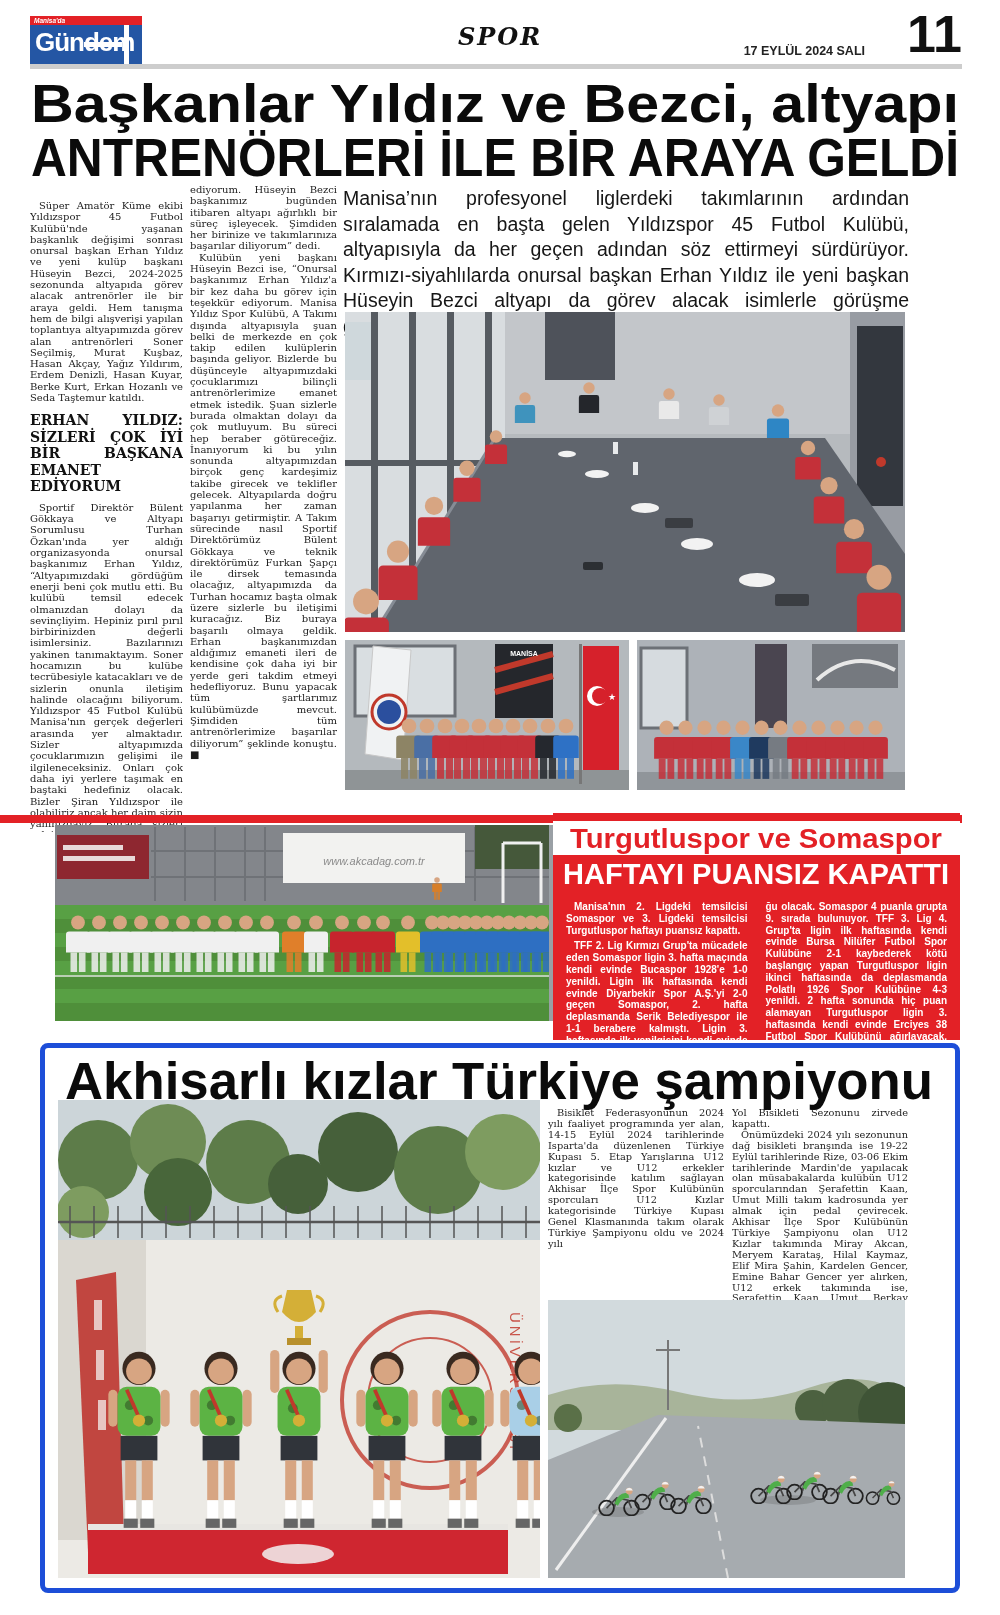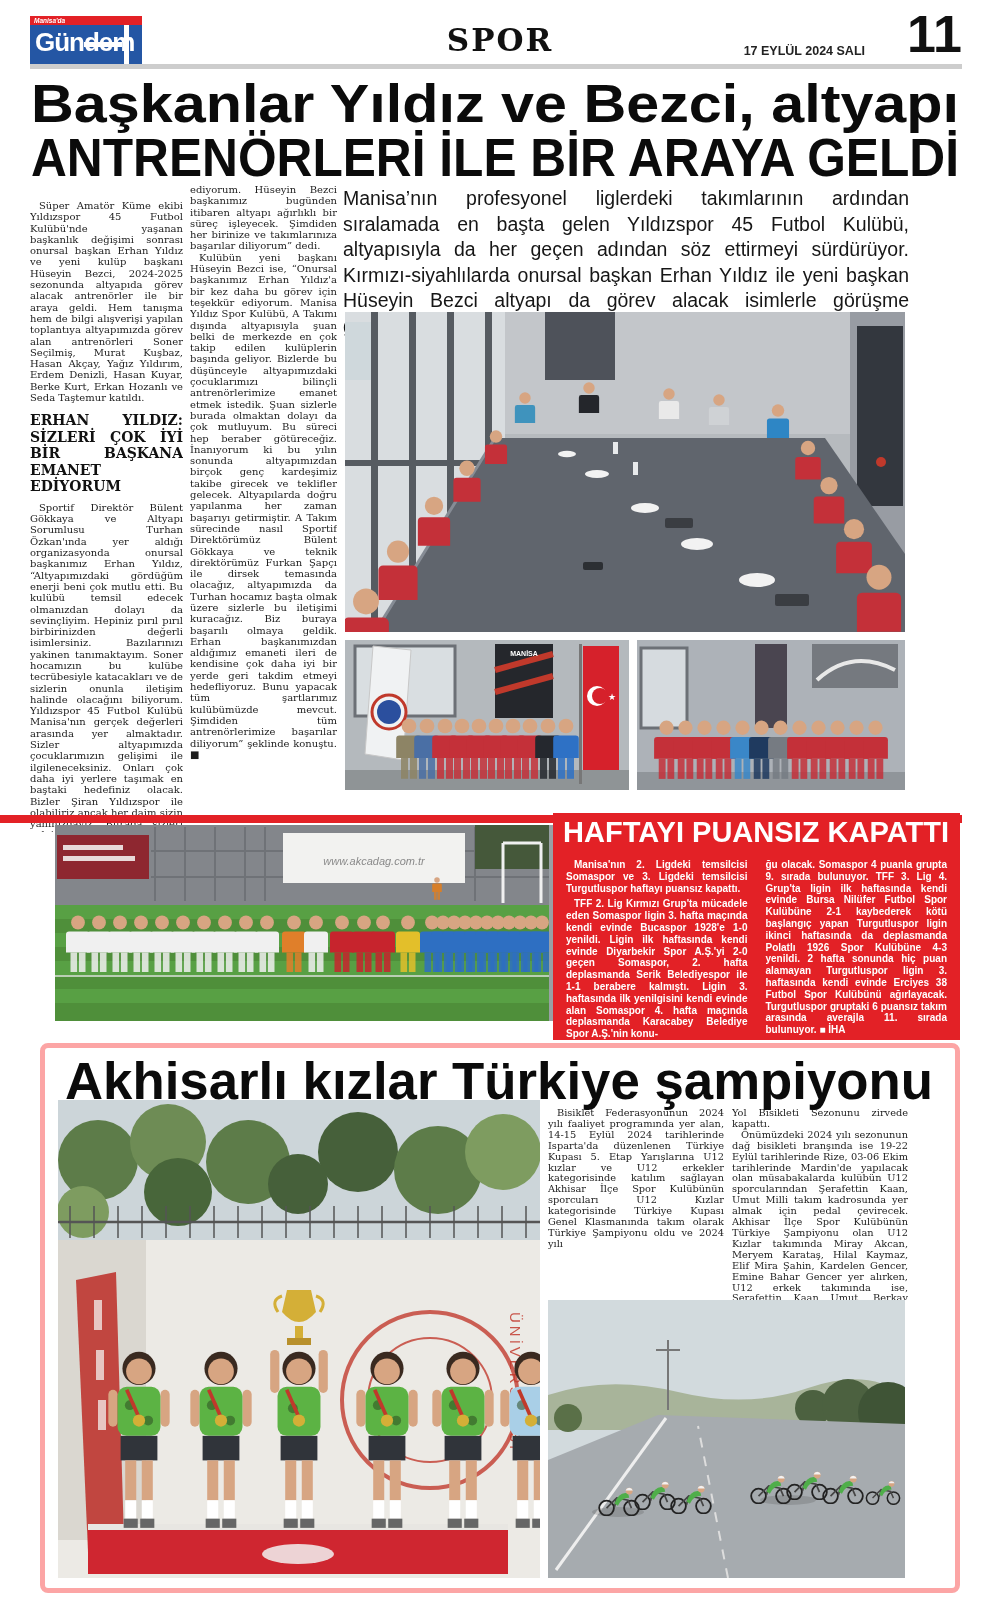--- a/index.html
+++ b/index.html
@@ -9,22 +9,22 @@
 
   
   .logo{left:30px;top:16px;width:112px;height:48px;}
   .logo-red{height:9px;background:#e32126;color:#fff;font-family:"Liberation Sans",sans-serif;
             font-style:italic;font-weight:bold;font-size:6.5px;line-height:9px;padding-left:4px;}
   .logo-blue{position:relative;height:39px;background:#2456a4;}
   .logo-title{color:#fff;font-family:"Liberation Sans",sans-serif;font-weight:bold;
               font-size:26px;line-height:34px;letter-spacing:-1px;padding-left:5px;}
   .logo-stripe{position:absolute;right:13px;top:0;width:5px;height:100%;background:#fff;}
   .logo-band{position:absolute;right:20px;top:17px;width:38px;height:5px;background:#fff;}
-  .spor{left:0;top:22px;width:1000px;text-align:center;font-weight:bold;font-size:31px;
-        letter-spacing:2px;color:#111;}
+  .spor{left:0;top:22px;width:1000px;text-align:center;font-weight:bold;font-size:24px;
+        letter-spacing:2px;color:#111;font-style:italic;}
   .date{left:700px;top:44px;width:165px;text-align:right;font-family:"Liberation Sans",sans-serif;
         font-weight:bold;font-size:12.5px;color:#222;}
   .pagenum{left:860px;top:4px;width:102px;text-align:right;font-family:"Liberation Sans",sans-serif;
            font-weight:bold;font-size:52px;color:#111;}
   .rule{left:30px;top:64px;width:932px;height:5px;background:#cdcdcd;}
 
   
   .col{font-size:10px;line-height:11.3px;text-align:justify;color:#1c1c1c;overflow:hidden;}
   .col p{margin:0;}
   .col p.ind{text-indent:9px;}
@@ -48,21 +48,21 @@
   
   .redbox{left:553px;top:813px;width:407px;height:227px;background:#e32126;}
   .rb-t1{margin:8px 0 0 0;background:#ffffff;height:34px;text-align:center;}
   .rb-cols{display:flex;gap:10px;padding:2px 9px 0 9px;color:#fff;}
   .rb-col{width:50%;font-family:"Liberation Sans",sans-serif;font-weight:bold;font-size:10px;
           line-height:11.8px;text-align:justify;}
   .rb-col p{margin:4px;}
   .rb-col p.ind{text-indent:8px;}
 
   
-  .bottombox{left:40px;top:1043px;width:910px;height:540px;border:5px solid #fca5a5;
+  .bottombox{left:40px;top:1043px;width:910px;height:540px;border:5px solid #1d4ed8;
              border-radius:8px;background:#fff;}
   .bt-col{font-size:9.8px;line-height:10.9px;text-align:justify;color:#1c1c1c;overflow:hidden;}
   .bt-col p{margin:0;}
   .bt-col p.ind{text-indent:9px;}
   .bt-col1{left:503px;top:60px;width:176px;height:192px;}
   .bt-col2{left:687px;top:60px;width:176px;height:192px;}
 
   svg text{font-family:"Liberation Sans",sans-serif;}
 </style>
 </head>
@@ -316,20 +316,25 @@
         <use href="#fig" x="428" y="90" width="30" height="60" color="#2e6fc2"></use>
         <use href="#fig" x="439" y="90" width="30" height="60" color="#2e6fc2"></use>
         <use href="#fig" x="450" y="90" width="30" height="60" color="#2e6fc2"></use>
         <use href="#fig" x="461" y="90" width="30" height="60" color="#2e6fc2"></use>
         <use href="#fig" x="472" y="90" width="30" height="60" color="#2e6fc2"></use>
       </g>
     </svg>
   </div>
 
   <div class="abs redbox">
+    <div class="rb-t1">
+      <svg width="407" height="34">
+        <text x="203" y="27" text-anchor="middle" font-size="27" font-weight="bold" fill="#e32126" textLength="372" lengthAdjust="spacingAndGlyphs">Turgutluspor ve Somaspor</text>
+      </svg>
+    </div>
     <svg width="407" height="36">
       <text x="203" y="29" text-anchor="middle" font-size="30" font-weight="bold" fill="#ffffff" textLength="386" lengthAdjust="spacingAndGlyphs">HAFTAYI PUANSIZ KAPATTI</text>
     </svg>
     <div class="rb-cols">
       <div class="rb-col">
         <p class="ind">Manisa'nın 2. Ligdeki temsilcisi Somaspor ve 3. Ligdeki temsilcisi Turgutluspor haftayı puansız kapattı.</p>
         <p class="ind">TFF 2. Lig Kırmızı Grup'ta mücadele eden Somaspor ligin 3. hafta maçında kendi evinde Bucaspor 1928'e 1-0 yenildi. Ligin ilk haftasında kendi evinde Diyarbekir Spor A.Ş.'yi 2-0 geçen Somaspor, 2. hafta deplasmanda Serik Belediyespor ile 1-1 berabere kalmıştı. Ligin 3. haftasında ilk yenilgisini kendi evinde alan Somaspor 4. hafta maçında deplasmanda Karacabey Belediye Spor A.Ş.'nin konu-</p>
       </div>
       <div class="rb-col">
         <p>ğu olacak. Somaspor 4 puanla grupta 9. sırada bulunuyor. TFF 3. Lig 4. Grup'ta ligin ilk haftasında kendi evinde Bursa Nilüfer Futbol Spor Kulübüne 2-1 kaybederek kötü başlangıç yapan Turgutluspor ligin ikinci haftasında da deplasmanda Polatlı 1926 Spor Kulübüne 4-3 yenildi. 2 hafta sonunda hiç puan alamayan Turgutluspor ligin 3. haftasında kendi evinde Erciyes 38 Futbol Spor Kulübünü ağırlayacak. Turgutluspor gruptaki 6 puansız takım arasında averajla 11. sırada bulunuyor. ■ İHA</p>

